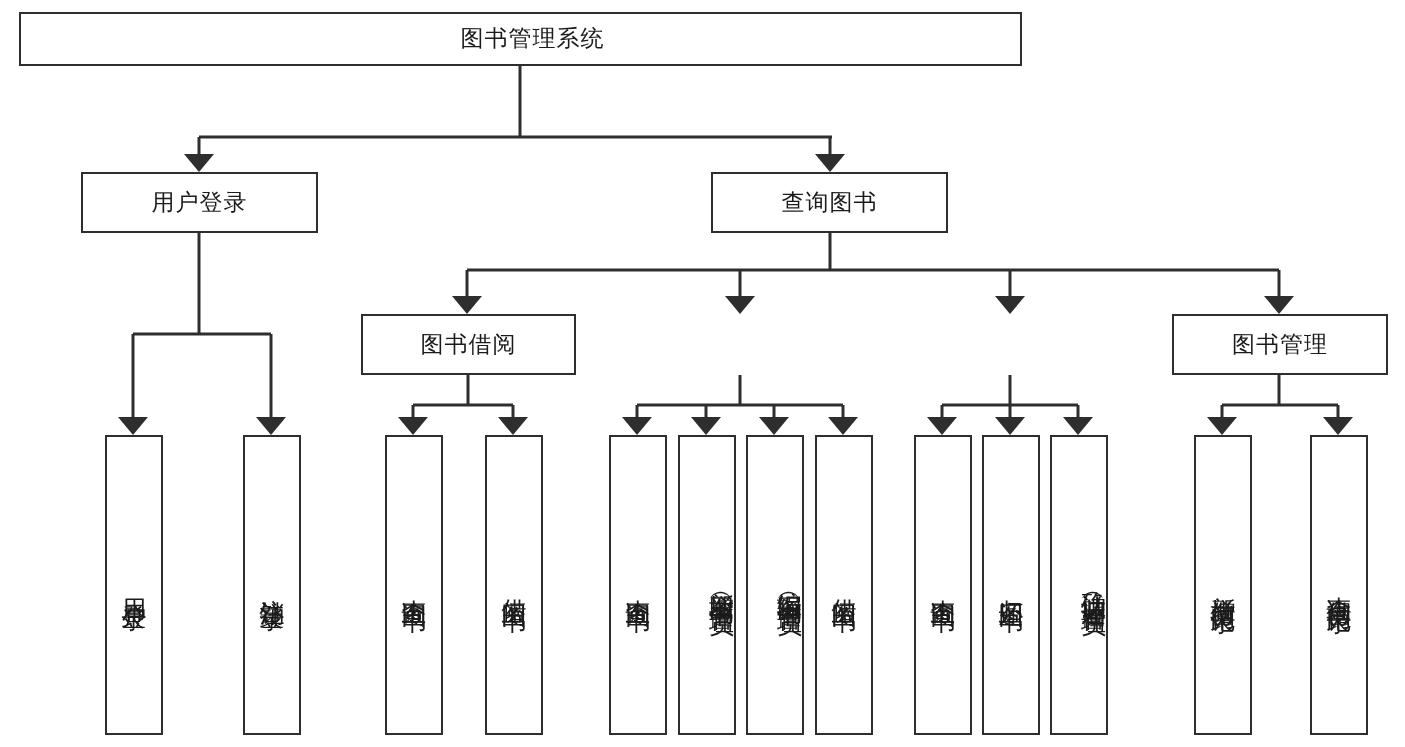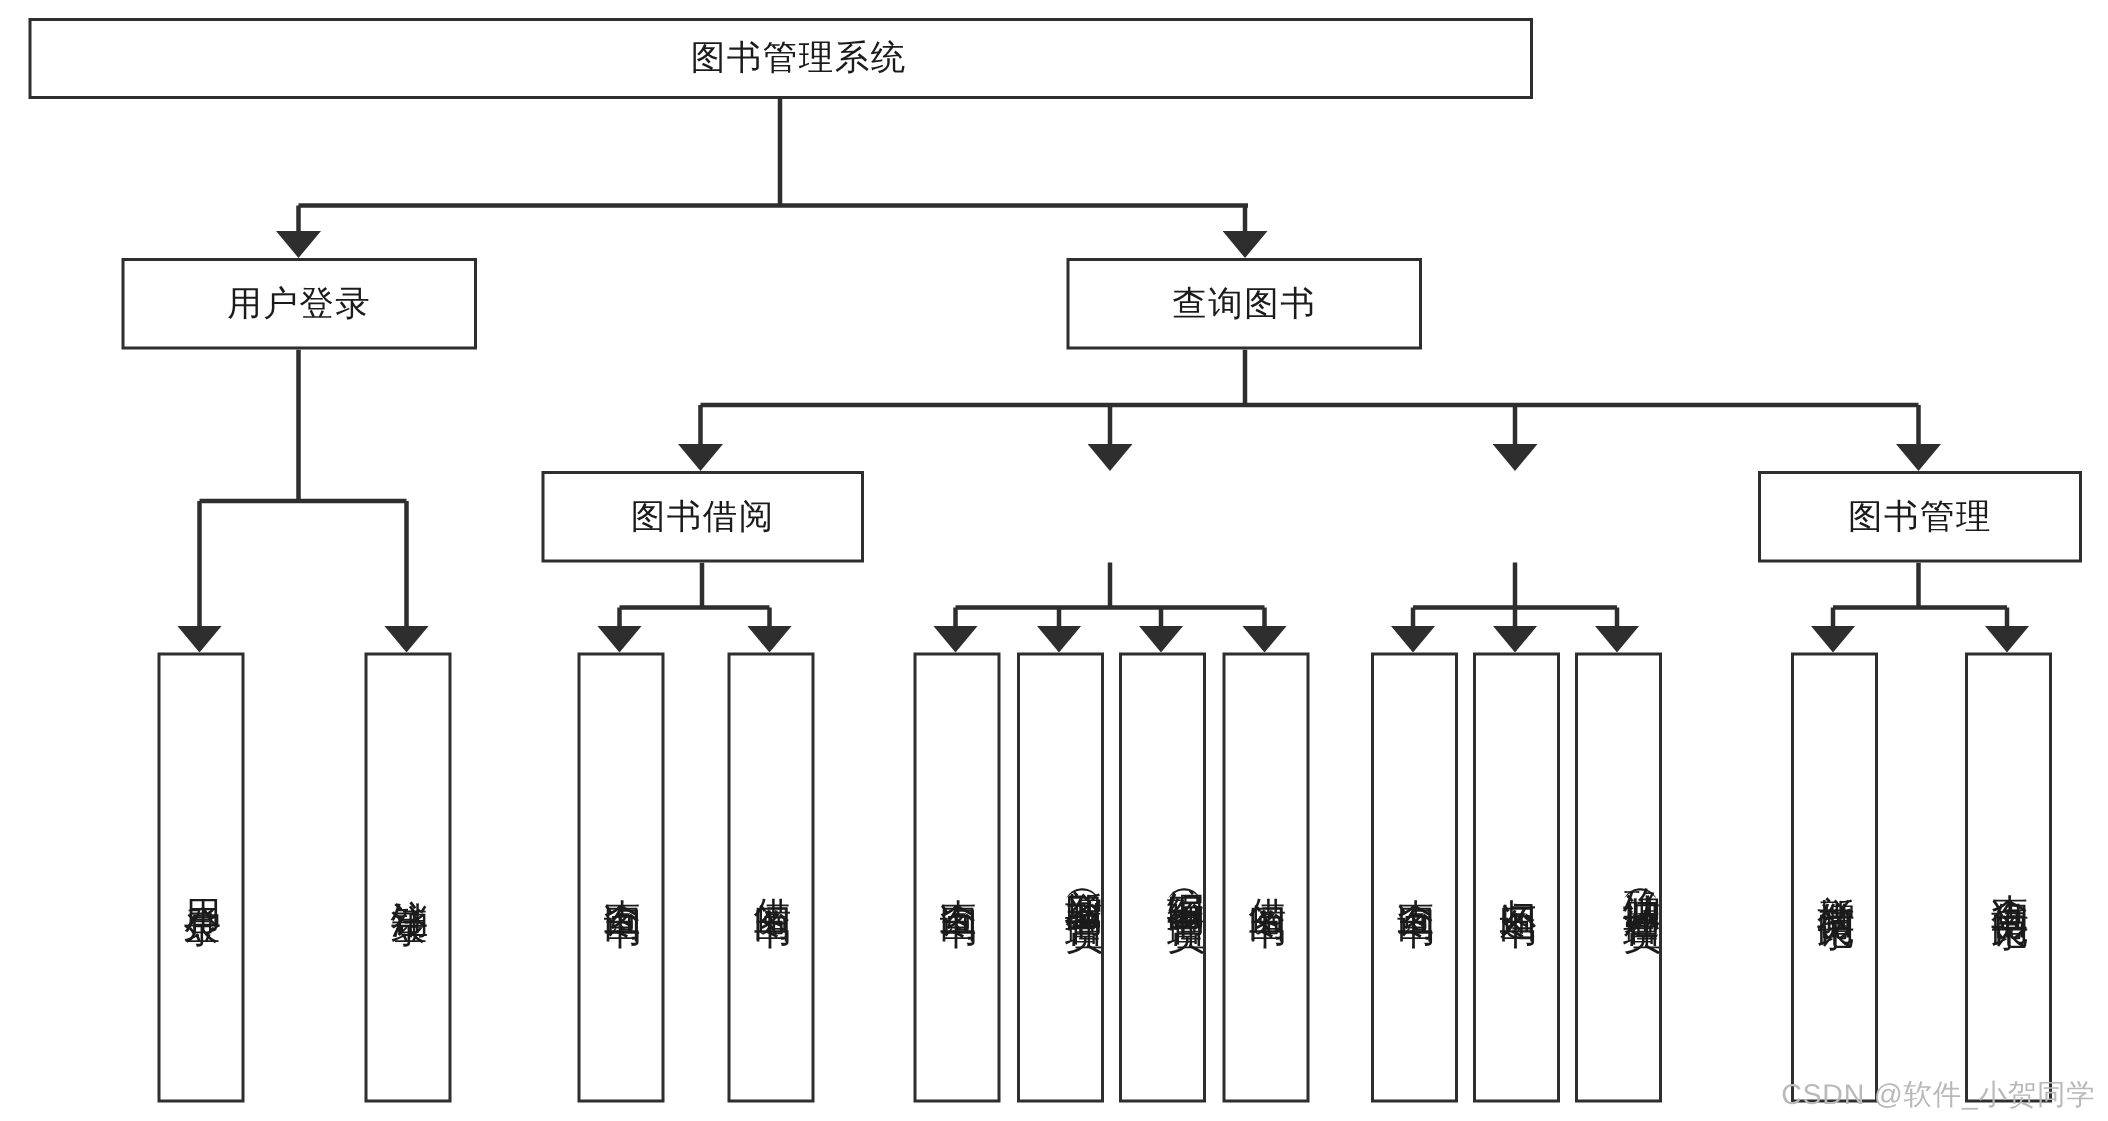--- a/index.html
+++ b/index.html
@@ -183,15 +183,14 @@
   </div>
 
   <div class="node vert" style="left:1194px; top:435px; width:58px; height:300px;">
     <span class="node-label">新增借阅记录</span>
   </div>
 
   <div class="node vert" style="left:1310px; top:435px; width:58px; height:300px;">
     <span class="node-label">查询借阅记录</span>
   </div>
 
-  <div class="watermark">CSDN @软件_小贺同学</div>
 
 </div>
 
 </body></html>

